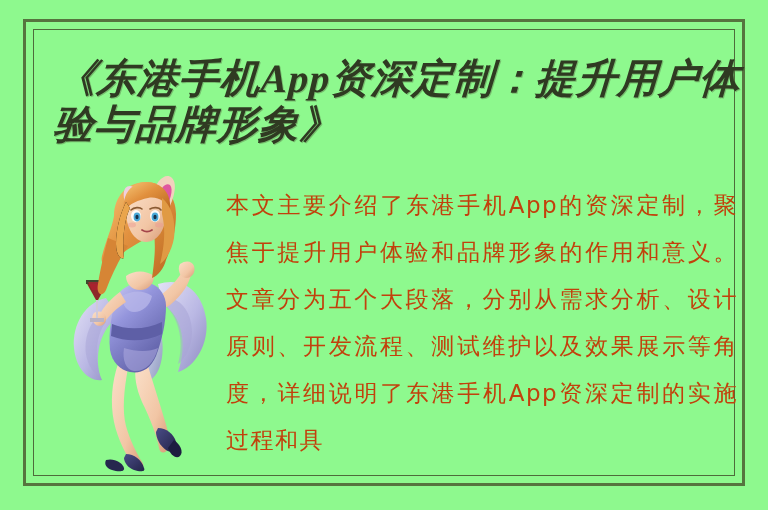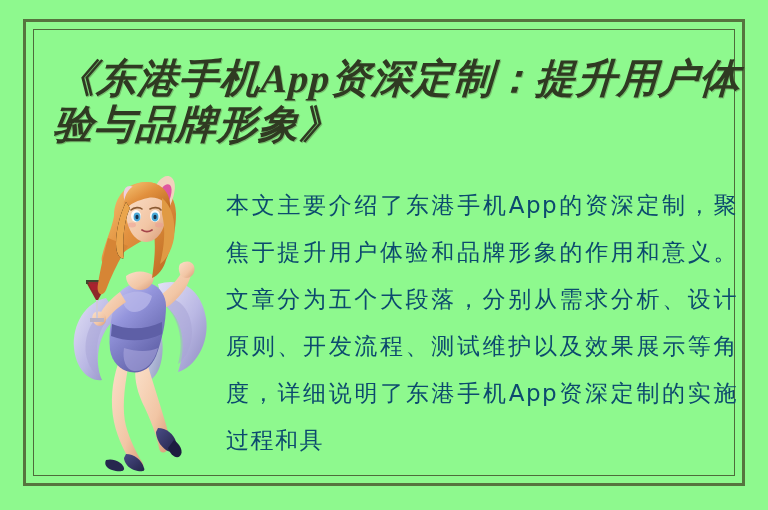--- a/index.html
+++ b/index.html
@@ -72,21 +72,21 @@
     position: absolute;
     left: 226px;
     top: 182px;
     width: 512px;
     z-index: 5;
   }
   .body-text {
     font-family: "DejaVu Sans", sans-serif;
     font-size: 23px;
     line-height: 47px;
-    color: #0c4a6e;
+    color: #c2410c;
     letter-spacing: 1.5px;
     text-align: justify;
     text-justify: inter-character;
     word-break: break-all;
   }
 
   
   .illustration {
     position: absolute;
     left: 62px;

